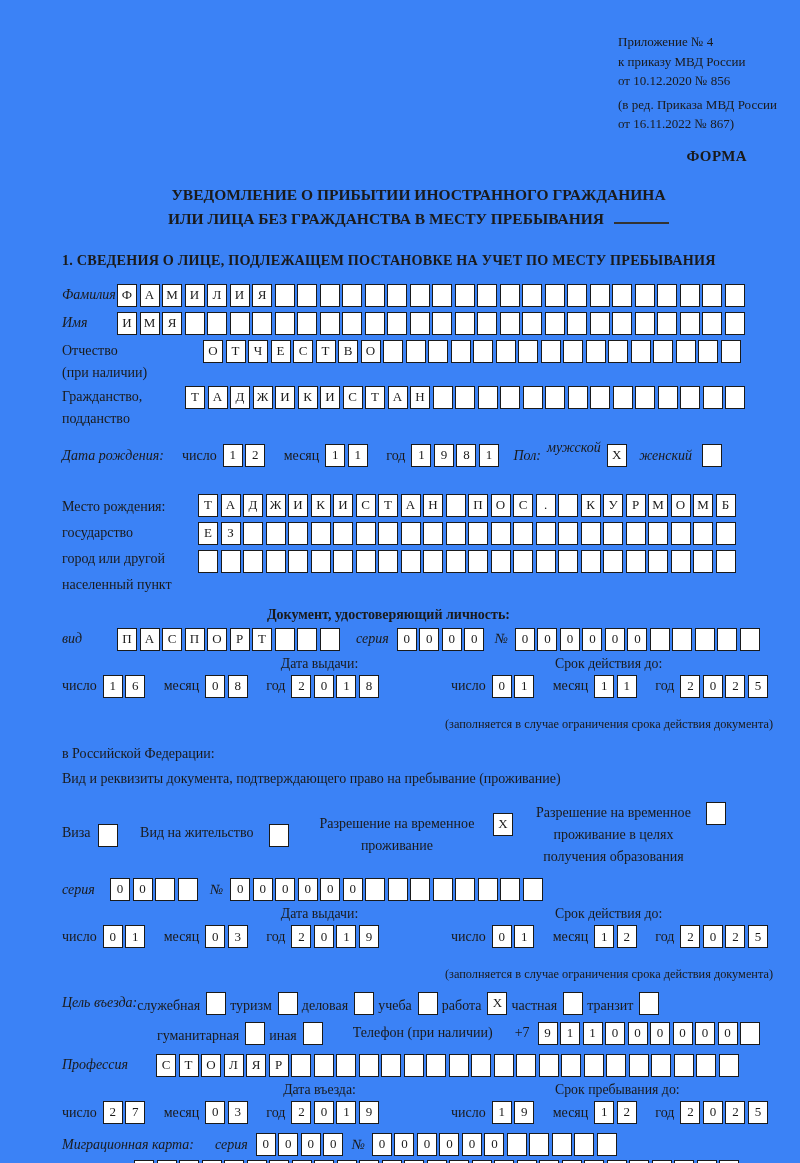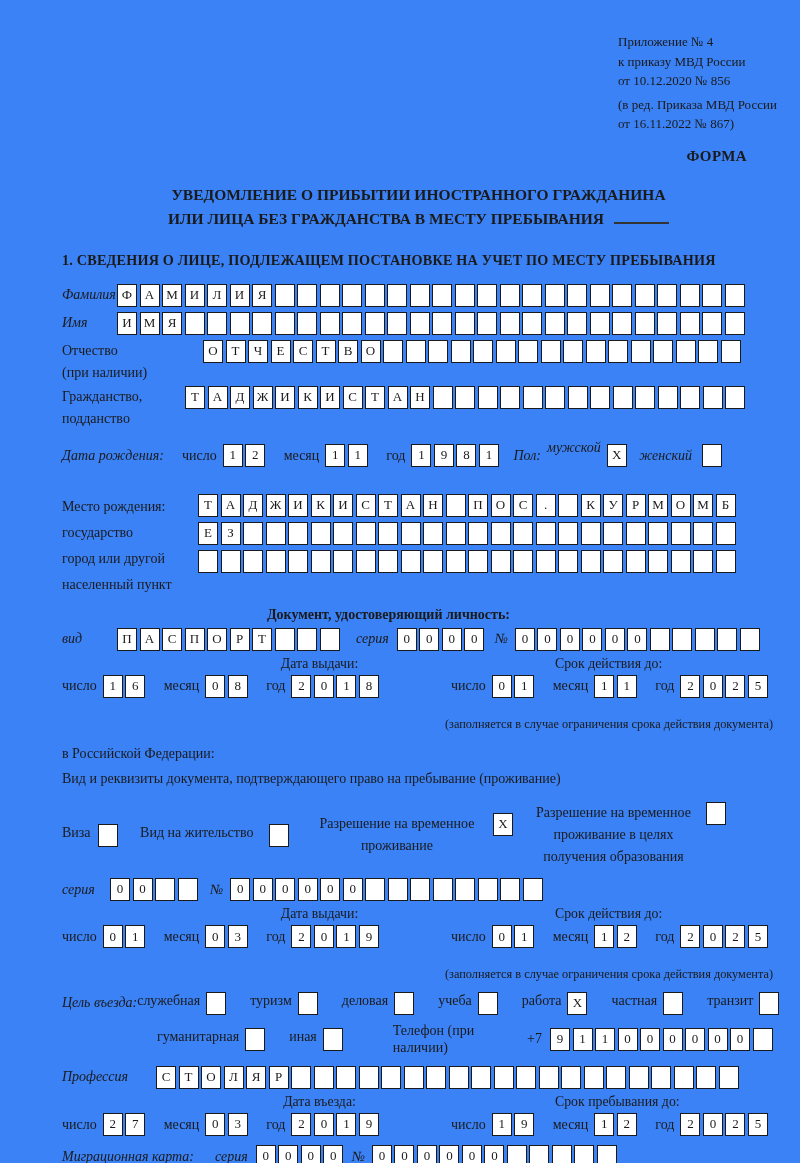--- a/index.html
+++ b/index.html
@@ -35,21 +35,21 @@
   .dhead{font-size:13.8px;margin-bottom:3px;}
   .dh1{padding-left:140px;text-align:center;}
   .dh2{padding-left:118px;}
   .dcol2 .dg{padding-left:14px;}
   .note-r{text-align:right;font-size:12.3px;margin-top:19px;padding-right:2px;}
   .intro{margin-top:9px;line-height:25px;}
   .permit{display:flex;align-items:center;margin-top:11px;}
   .pitem{display:flex;align-items:flex-start;}
   .pitem .cell{margin-left:7px;}
   .optwrap{width:178px;text-align:center;line-height:22px;}
-  .opt{display:inline-flex;align-items:flex-start;margin-right:24px;}
+  .opt{display:inline-flex;align-items:flex-end;margin-right:4px;}
   .opt-l{margin-right:6px;}
   .opt .cell{margin-right:0;}
   .phone-lbl{margin-left:26px;}
   .phone-pre{margin:0 8px 0 22px;}
 </style>
 </head>
 <body>
 
 <div class="page">
 

